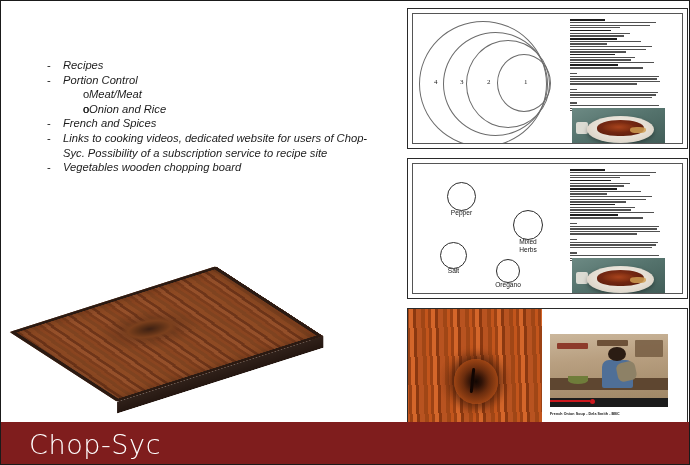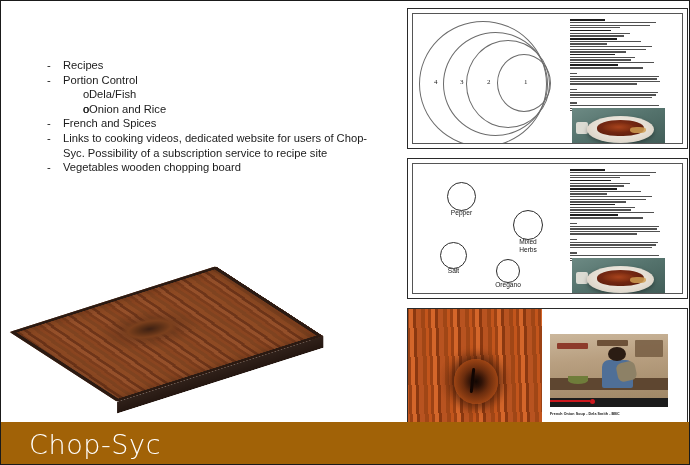--- a/index.html
+++ b/index.html
@@ -13,21 +13,21 @@
   #left-col{position:absolute;left:0;top:0;width:396px;height:463px;}
 
   #body-text{position:absolute;left:30px;top:57px;width:345px;
              font-size:11.2px;line-height:14.6px;color:#1b1b1b;}
   #body-text .lead{margin:0 0 1px 0;}
   #body-text ul{list-style:none;margin:0;padding:0;}
   #body-text li{position:relative;padding-left:32px;margin:0;}
   #body-text li .dash{position:absolute;left:16px;top:0;}
   #body-text li.sub{padding-left:58px;}
   #body-text li.sub .dash{left:52px;}
-  #body-text li .txt{display:block;}
+  #body-text li .txt{display:block;font-style:italic;}
 
   
   #board-wrap{position:absolute;left:38px;top:237px;width:320px;height:145px;}
   #board{position:absolute;left:0;top:0;width:255px;height:192px;
          transform:rotateX(64deg) rotateZ(-36deg) skewX(-2deg);
          transform-style:preserve-3d;transform-origin:50% 50%;}
   #board-top{position:absolute;inset:0;border-radius:3px;
     background:
       radial-gradient(ellipse 48px 32px at 47% 40%, #3d2013 0%, #5c3016 26%, #7b401d 50%, rgba(123,64,29,0) 72%),
       radial-gradient(ellipse 70px 52px at 47% 40%, rgba(60,30,16,0.65) 0%, rgba(90,45,22,0.25) 55%, rgba(0,0,0,0) 80%),
@@ -41,21 +41,21 @@
     background:linear-gradient(180deg,#30211a 0%,#241610 100%);
     transform-origin:top center;transform:rotateX(-90deg);}
   #board-edge-right{position:absolute;left:100%;top:0;width:13px;height:100%;
     background:linear-gradient(90deg,#3a271e 0%,#22150f 100%);
     transform-origin:center left;transform:rotateY(90deg);}
   #board-rim{position:absolute;inset:0;border:5px solid #2b1a12;border-radius:3px;
              box-sizing:border-box;}
 
   
   #footer-bar{position:absolute;left:0;bottom:0;width:100%;height:42px;
-              background:#a16207;}
+              background:#7f1d1d;}
   #footer-title{position:absolute;left:28px;top:7px;color:#ffffff;
                 font-size:27px;font-weight:300;letter-spacing:0.6px;
                 font-family:"DejaVu Sans",sans-serif;}
 
   
   .panel{position:absolute;background:#ffffff;border:1px solid #2a2a2a;
          box-sizing:border-box;overflow:hidden;}
   #panel-portions{left:406px;top:7px;width:281px;height:141px;}
   #panel-spices{left:406px;top:157px;width:281px;height:141px;}
   #panel-board{left:406px;top:307px;width:281px;height:150px;}
@@ -159,21 +159,21 @@
         <li>
           <span class="dash">-</span>
           <span class="txt">Recipes</span>
         </li>
         <li>
           <span class="dash">-</span>
           <span class="txt">Portion Control</span>
         </li>
         <li class="sub">
           <span class="dash">o</span>
-          <span class="txt">Dela/Fish</span>
+          <span class="txt">Meat/Meat</span>
         </li>
         <li class="sub">
           <span class="dash">o</span>
         </li>
         <li class="sub">
           <span class="dash">o</span>
           <span class="txt">Onion and Rice</span>
         </li>
         <li>
           <span class="dash">-</span>

